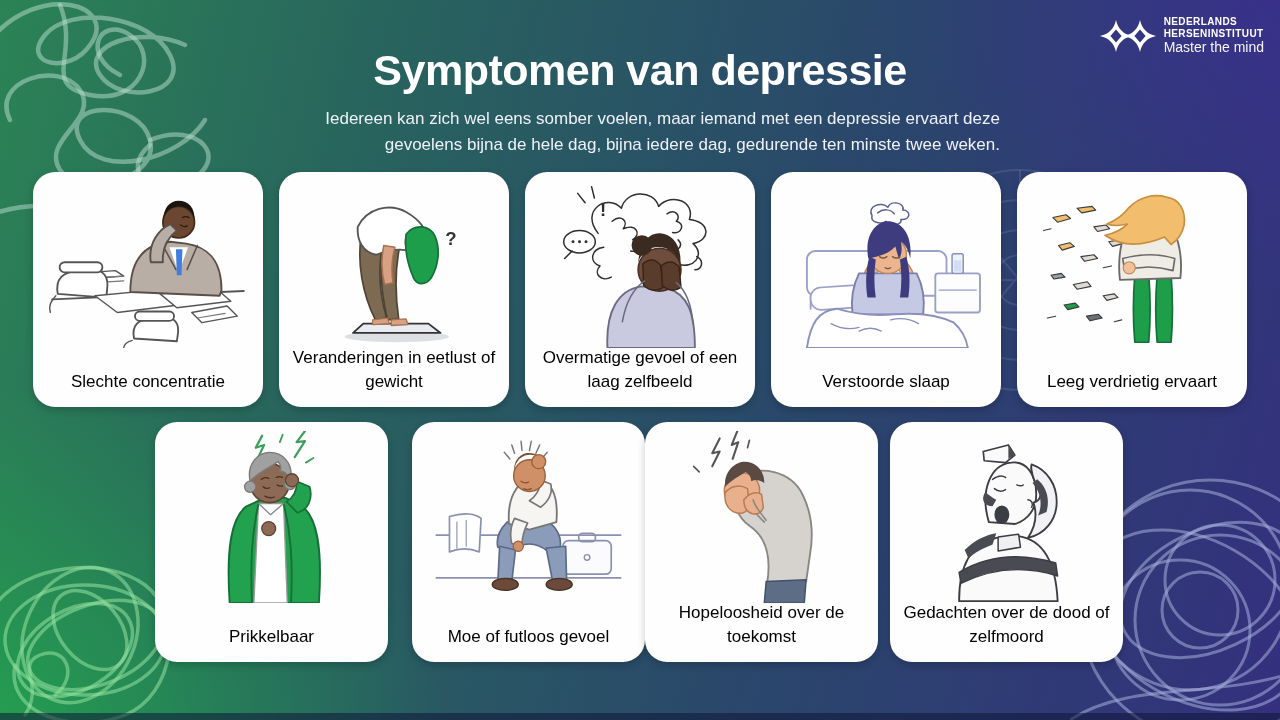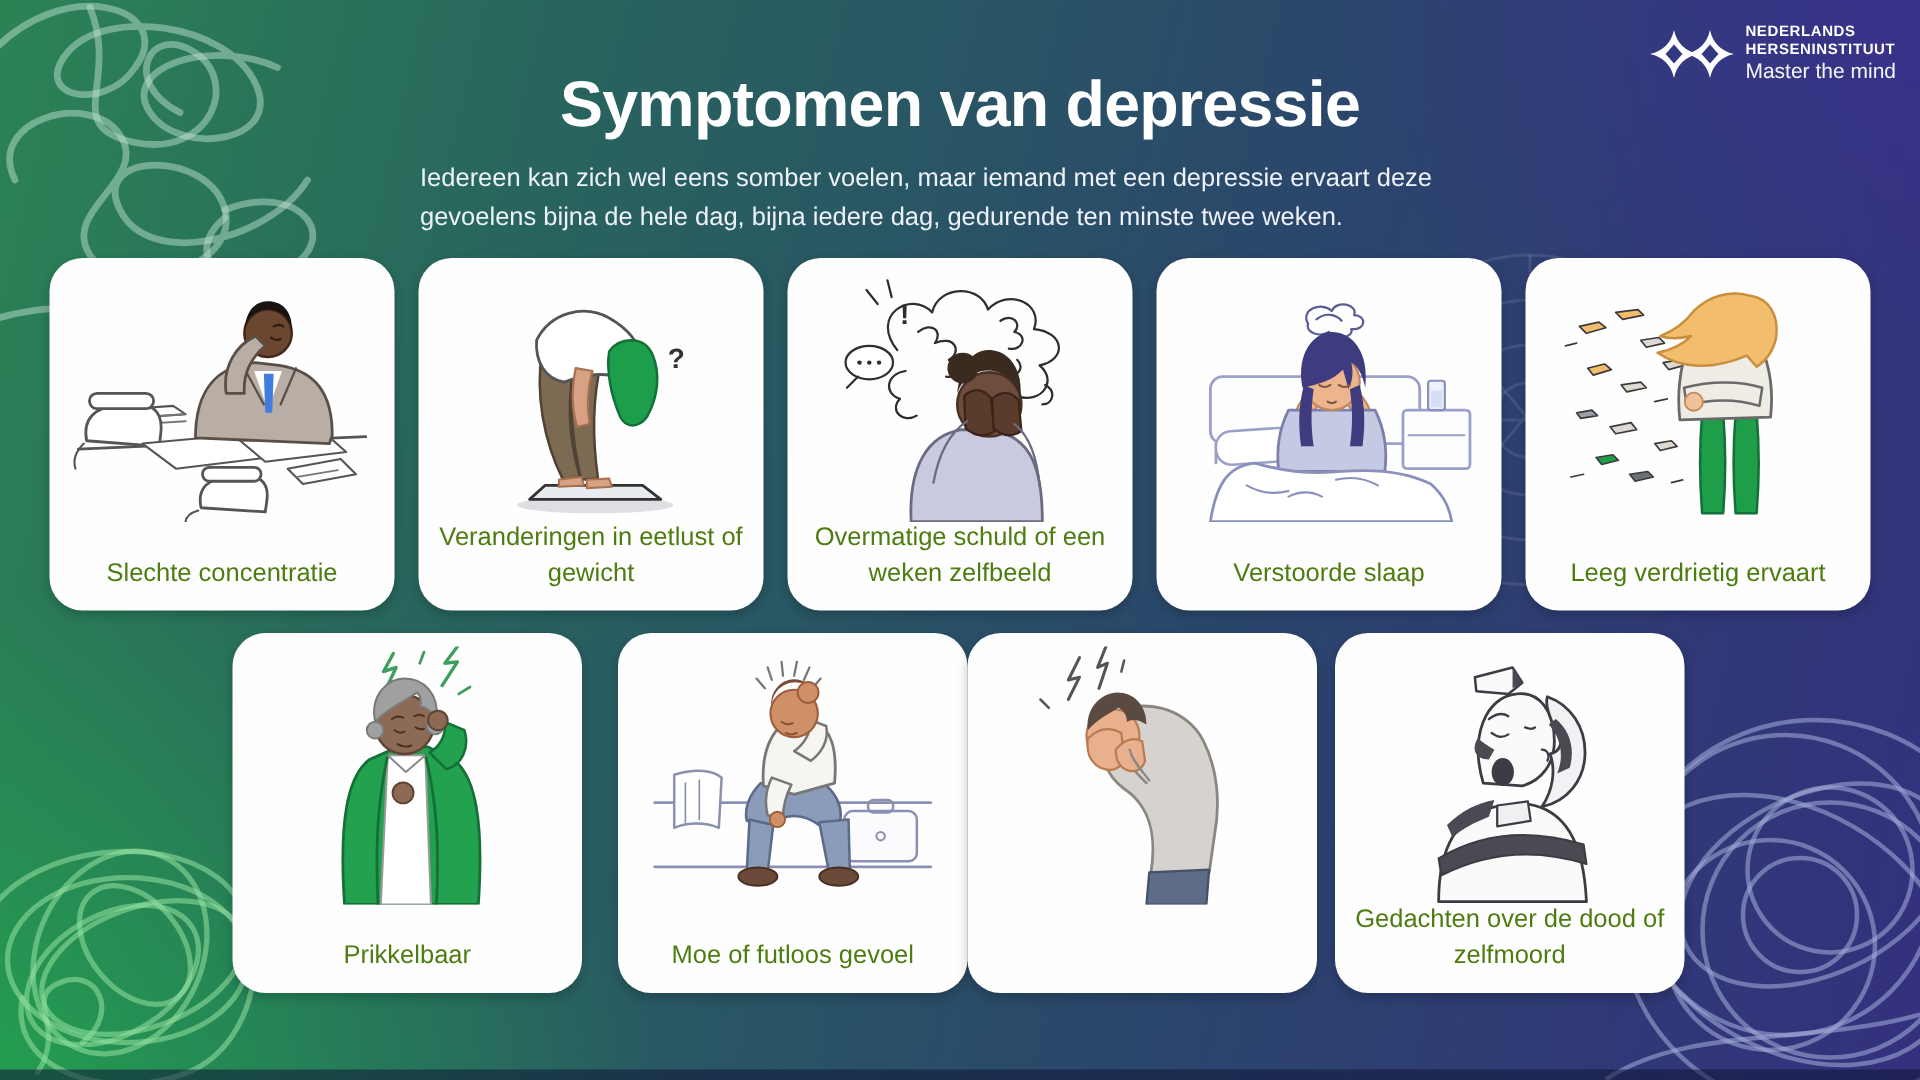--- a/index.html
+++ b/index.html
@@ -11,28 +11,28 @@
       linear-gradient(103deg,#2b8355 0%, #28635e 28%, #2a476b 62%, #34307e 100%);}
   .bgdeco{position:absolute;pointer-events:none;}
   .bottom-strip{position:absolute;left:0;right:0;bottom:0;height:7px;background:rgba(14,22,54,0.55);}
   .logo{position:absolute;top:16px;right:16px;display:flex;align-items:center;gap:8px;color:#fff;}
   .logo-text{display:flex;flex-direction:column;line-height:1.12;}
   .logo-line{font-size:10px;font-weight:700;letter-spacing:0.4px;}
   .logo-tag{font-size:14px;font-weight:400;margin-top:1px;opacity:0.95;}
   .title{position:absolute;top:46px;left:0;right:0;text-align:center;color:#fff;
     font-size:43px;font-weight:800;letter-spacing:-0.5px;}
   .subtitle{position:absolute;top:106px;left:50%;transform:translateX(-50%);width:720px;
-    text-align:left;color:#eef1f8;font-size:17px;line-height:1.5;}
+    text-align:right;color:#eef1f8;font-size:17px;line-height:1.5;}
   .card{position:absolute;background:#fefefe;border-radius:22px;
     box-shadow:0 3px 8px rgba(0,0,0,0.20);}
   .illu{position:absolute;top:8px;left:8px;right:8px;bottom:58px;
     display:flex;align-items:center;justify-content:center;}
   .illu svg{max-width:100%;max-height:100%;}
   .card-label{position:absolute;left:8px;right:8px;bottom:13px;text-align:center;
-    font-size:17px;line-height:1.42;color:#4d7c0f;}
+    font-size:17px;line-height:1.42;color:#000000;}
   .r1{top:172px;width:230px;height:235px;}
   .r2{top:422px;width:233px;height:240px;}
 </style>
 </head>
 <body>
 
 <div class="stage">
 
   <svg class="bgdeco" style="left:-10px;top:-10px" width="270" height="250" viewBox="0 0 270 250" fill="none" stroke="rgba(195,228,212,0.48)" stroke-width="4.5" stroke-linecap="round">
     <path d="M0,50 C50,-10 130,15 100,55 C80,85 30,75 55,45 C80,15 160,25 180,65 C200,105 130,115 110,85 C90,55 150,35 195,55"></path>
@@ -153,21 +153,21 @@
         <path d="M42,74 l-8,8" stroke="#2e2e2e" stroke-width="1.6"></path>
         <path d="M80,178 c-2,-40 12,-62 36,-66 l28,2 c22,6 30,26 30,64 z" fill="#c9c9e0" stroke="#6a6a80" stroke-width="2"></path>
         <circle cx="136" cy="94" r="23" fill="#6e4d3c" stroke="#4a3026" stroke-width="1.8"></circle>
         <circle cx="117" cy="68" r="11" fill="#3a2a20"></circle>
         <path d="M113,86 a23,23 0 0 1 45,6 c3,-22 -7,-36 -21,-37 c-13,-1 -22,11 -24,31 z" fill="#3a2a20"></path>
         <path d="M118,88 q10,-9 19,1 l3,24 q-11,7 -21,-2 z" fill="#5a3c2c" stroke="#3a2418" stroke-width="1.6"></path>
         <path d="M138,90 q10,-9 19,1 l2,22 q-10,7 -20,-2 z" fill="#5a3c2c" stroke="#3a2418" stroke-width="1.6"></path>
         <path d="M96,150 c4,-22 12,-36 24,-44 M172,152 c-2,-22 -8,-36 -18,-44" stroke="#6a6a80" stroke-width="1.6"></path>
       </svg>
     </div>
-    <div class="card-label">Overmatige schuld of een weken zelfbeeld</div>
+    <div class="card-label">Overmatige gevoel of een laag zelfbeeld</div>
   </div>
 
   <div class="card r1" style="left:771px">
     <div class="illu">
       <svg width="214" height="166" viewBox="0 0 230 178" fill="none" stroke-linecap="round" stroke-linejoin="round">
         <rect x="30" y="74" width="150" height="48" rx="9" stroke="#9aa0c8" stroke-width="2"></rect>
         <path d="M34,122 v14 M176,122 v14" stroke="#9aa0c8" stroke-width="2"></path>
         <rect x="168" y="98" width="48" height="42" rx="3" fill="#fdfdfe" stroke="#9aa0c8" stroke-width="2"></rect>
         <path d="M172,116 h40" stroke="#9aa0c8" stroke-width="1.5"></path>
         <rect x="186" y="77" width="12" height="21" rx="2" fill="#eef2fb" stroke="#8a90bc" stroke-width="1.6"></rect>
@@ -282,20 +282,21 @@
         <path d="M86,52 c28,-18 61,-8 73,16 c10,20 12,44 8,66 l-4,28 l-42,2 c5,-30 -1,-50 -19,-62 c-14,-10 -22,-32 -16,-50 z" fill="#d6d3cf" stroke="#8a8680" stroke-width="2"></path>
         <path d="M120,162 l43,-2 l-2,25 l-43,0 z" fill="#5c6d85" stroke="#44516a" stroke-width="1.6"></path>
         <path d="M118,98 c-8,-8 -16,-16 -18,-26" stroke="#8a8680" stroke-width="1.8"></path>
         <circle cx="94" cy="64" r="19" fill="#e8b08d" stroke="#b97c52" stroke-width="1.6"></circle>
         <path d="M76,60 c-2,-17 11,-27 21,-27 c12,0 21,9 21,23 c-6,-4 -10,-4 -14,-2 c0,-4 -2,-8 -6,-10 c-6,4 -15,8 -22,16 z" fill="#5a4a42"></path>
         <path d="M76,66 q-2,15 9,21 q12,5 17,-6 l-2,-19 q-13,-7 -24,4 z" fill="#e8b08d" stroke="#b97c52" stroke-width="1.6"></path>
         <path d="M96,74 q0,12 9,15 q9,2 12,-7 l-2,-14 q-10,-5 -19,6 z" fill="#e8b08d" stroke="#b97c52" stroke-width="1.6"></path>
         <path d="M120,96 c-6,-8 -12,-14 -14,-22" stroke="#8a8680" stroke-width="1.6"></path>
       </svg>
     </div>
+    <div class="card-label">Hopeloosheid over de toekomst</div>
   </div>
 
   <div class="card r2" style="left:890px">
     <div class="illu">
       <svg width="217" height="172" viewBox="0 0 230 185" fill="none" stroke-linecap="round" stroke-linejoin="round">
         <path d="M64,183 c0,-40 14,-62 40,-68 l24,-2 c26,4 40,26 42,70 z" fill="#fafafa" stroke="#3c3c44" stroke-width="2"></path>
         <path d="M64,152 c30,-18 64,-22 104,-10 l2,14 c-38,-12 -72,-8 -104,8 z" fill="#4a4a52" stroke="#3c3c44" stroke-width="1.5"></path>
         <path d="M70,128 c10,-10 22,-16 34,-18 l-4,12 c-10,4 -20,9 -26,15 z" fill="#4a4a52"></path>
         <path d="M106,114 l22,-3 l2,14 l-24,4 z" fill="#f0f0f2" stroke="#3c3c44" stroke-width="1.6"></path>
         <path d="M96,98 c-10,-34 2,-62 24,-64 c16,-2 27,12 27,34 c0,16 -9,28 -23,32 z" fill="#fafafa" stroke="#3c3c44" stroke-width="2"></path>

